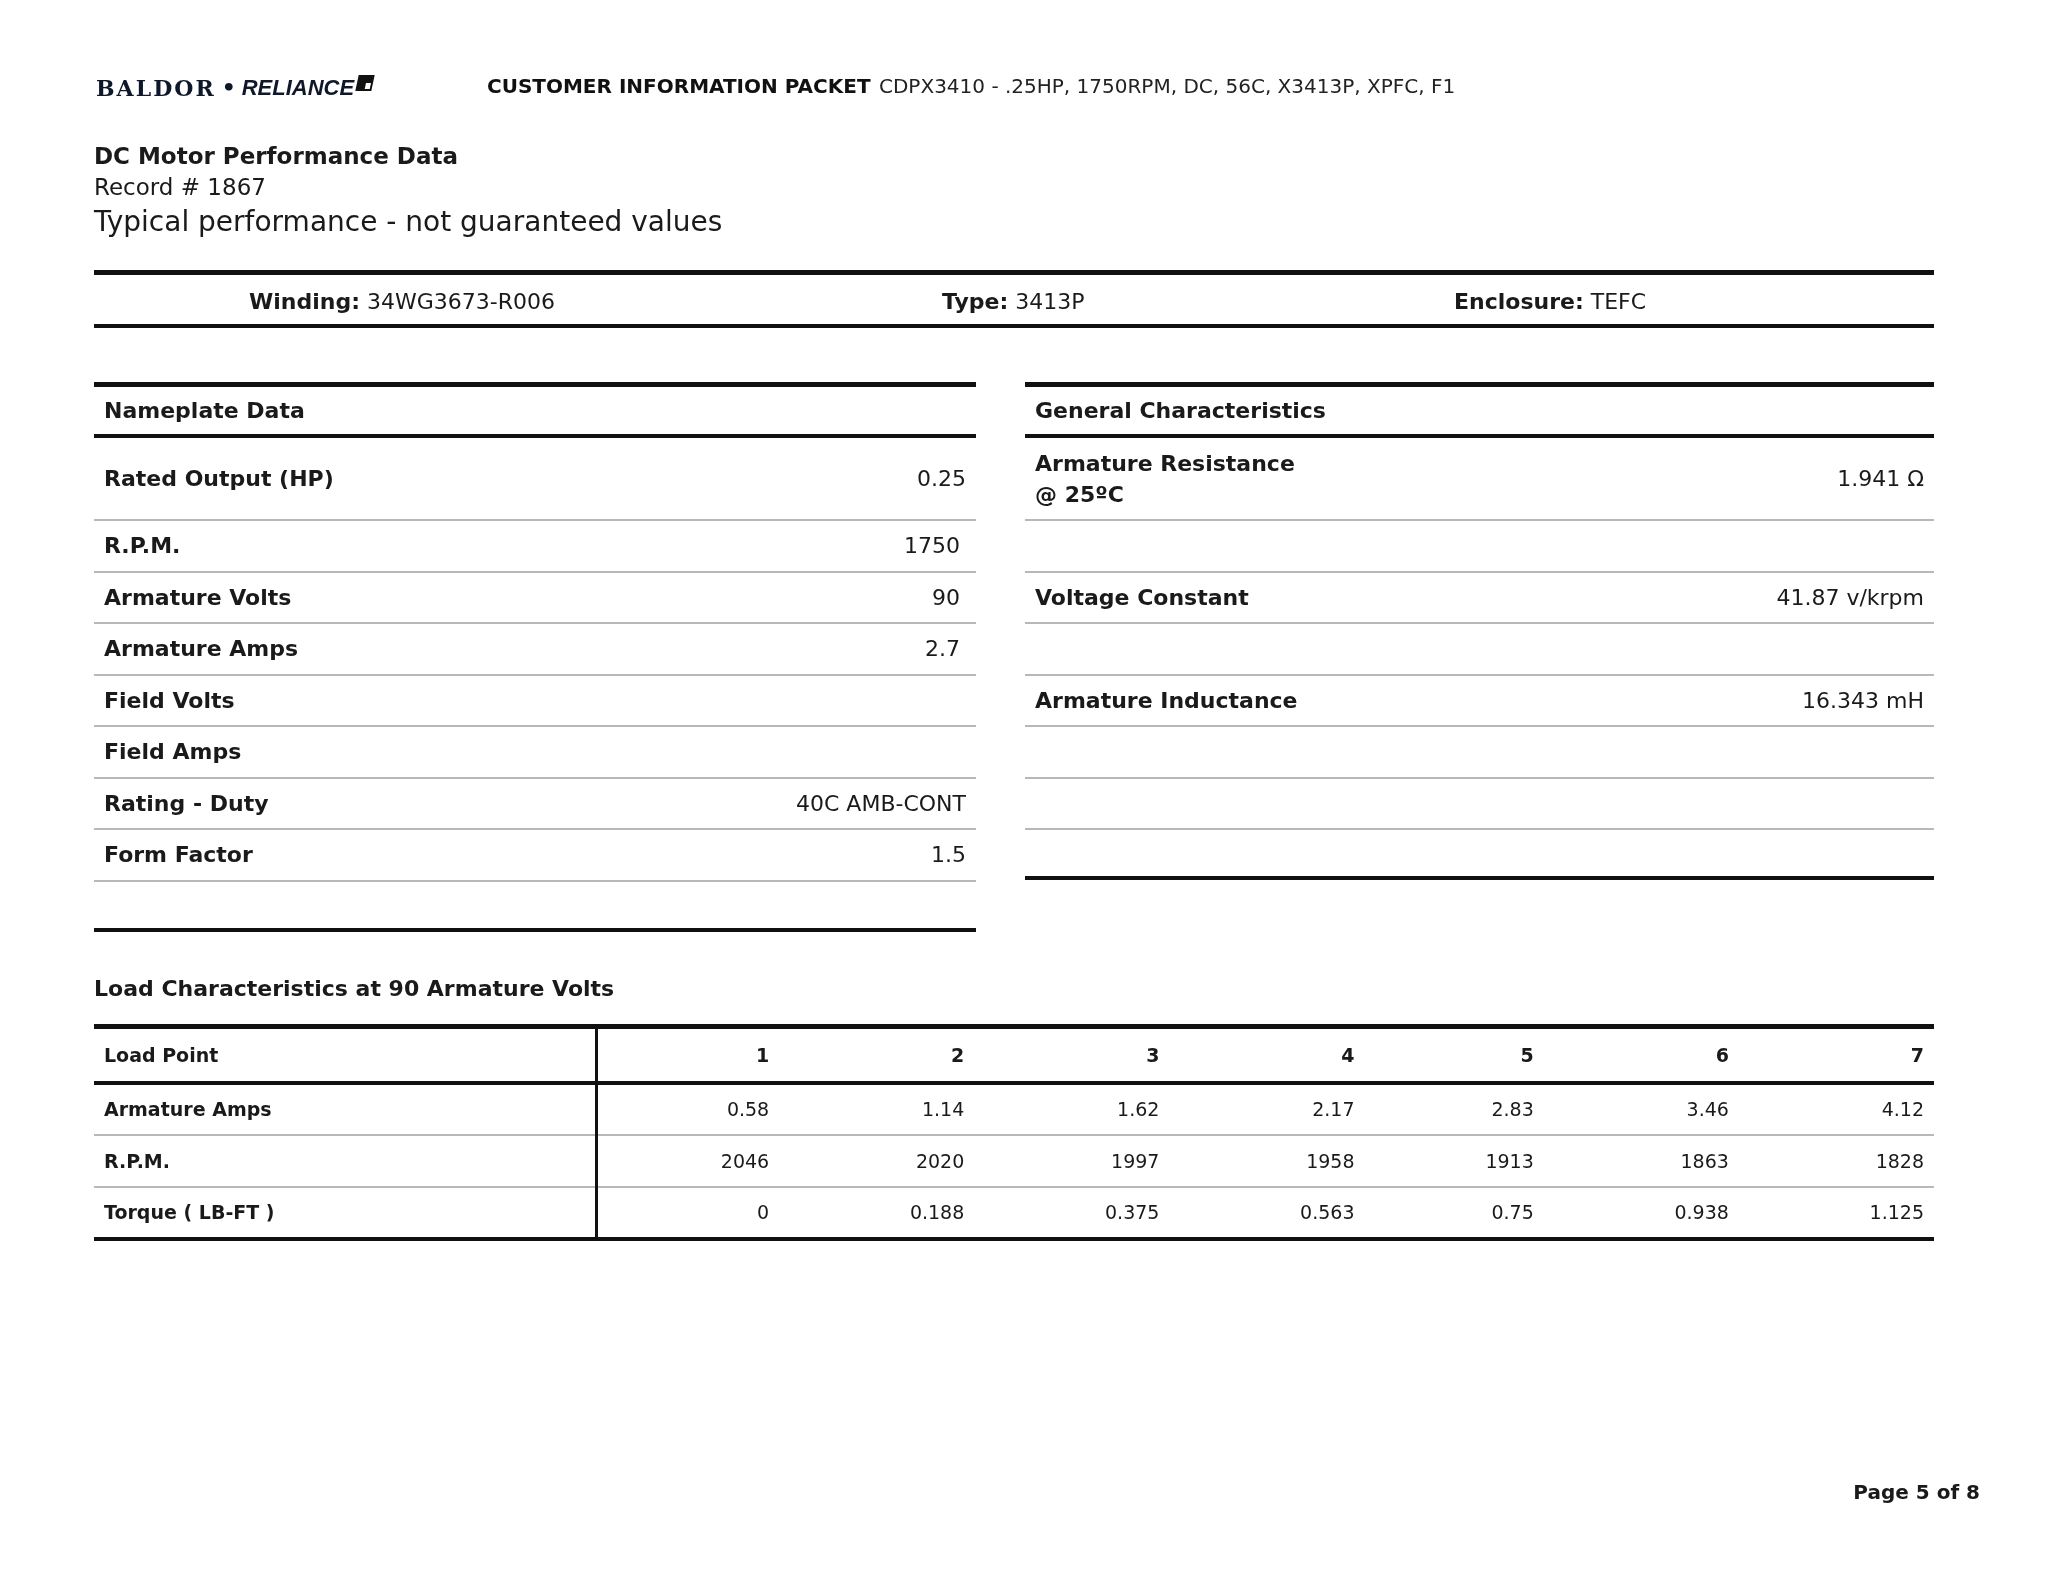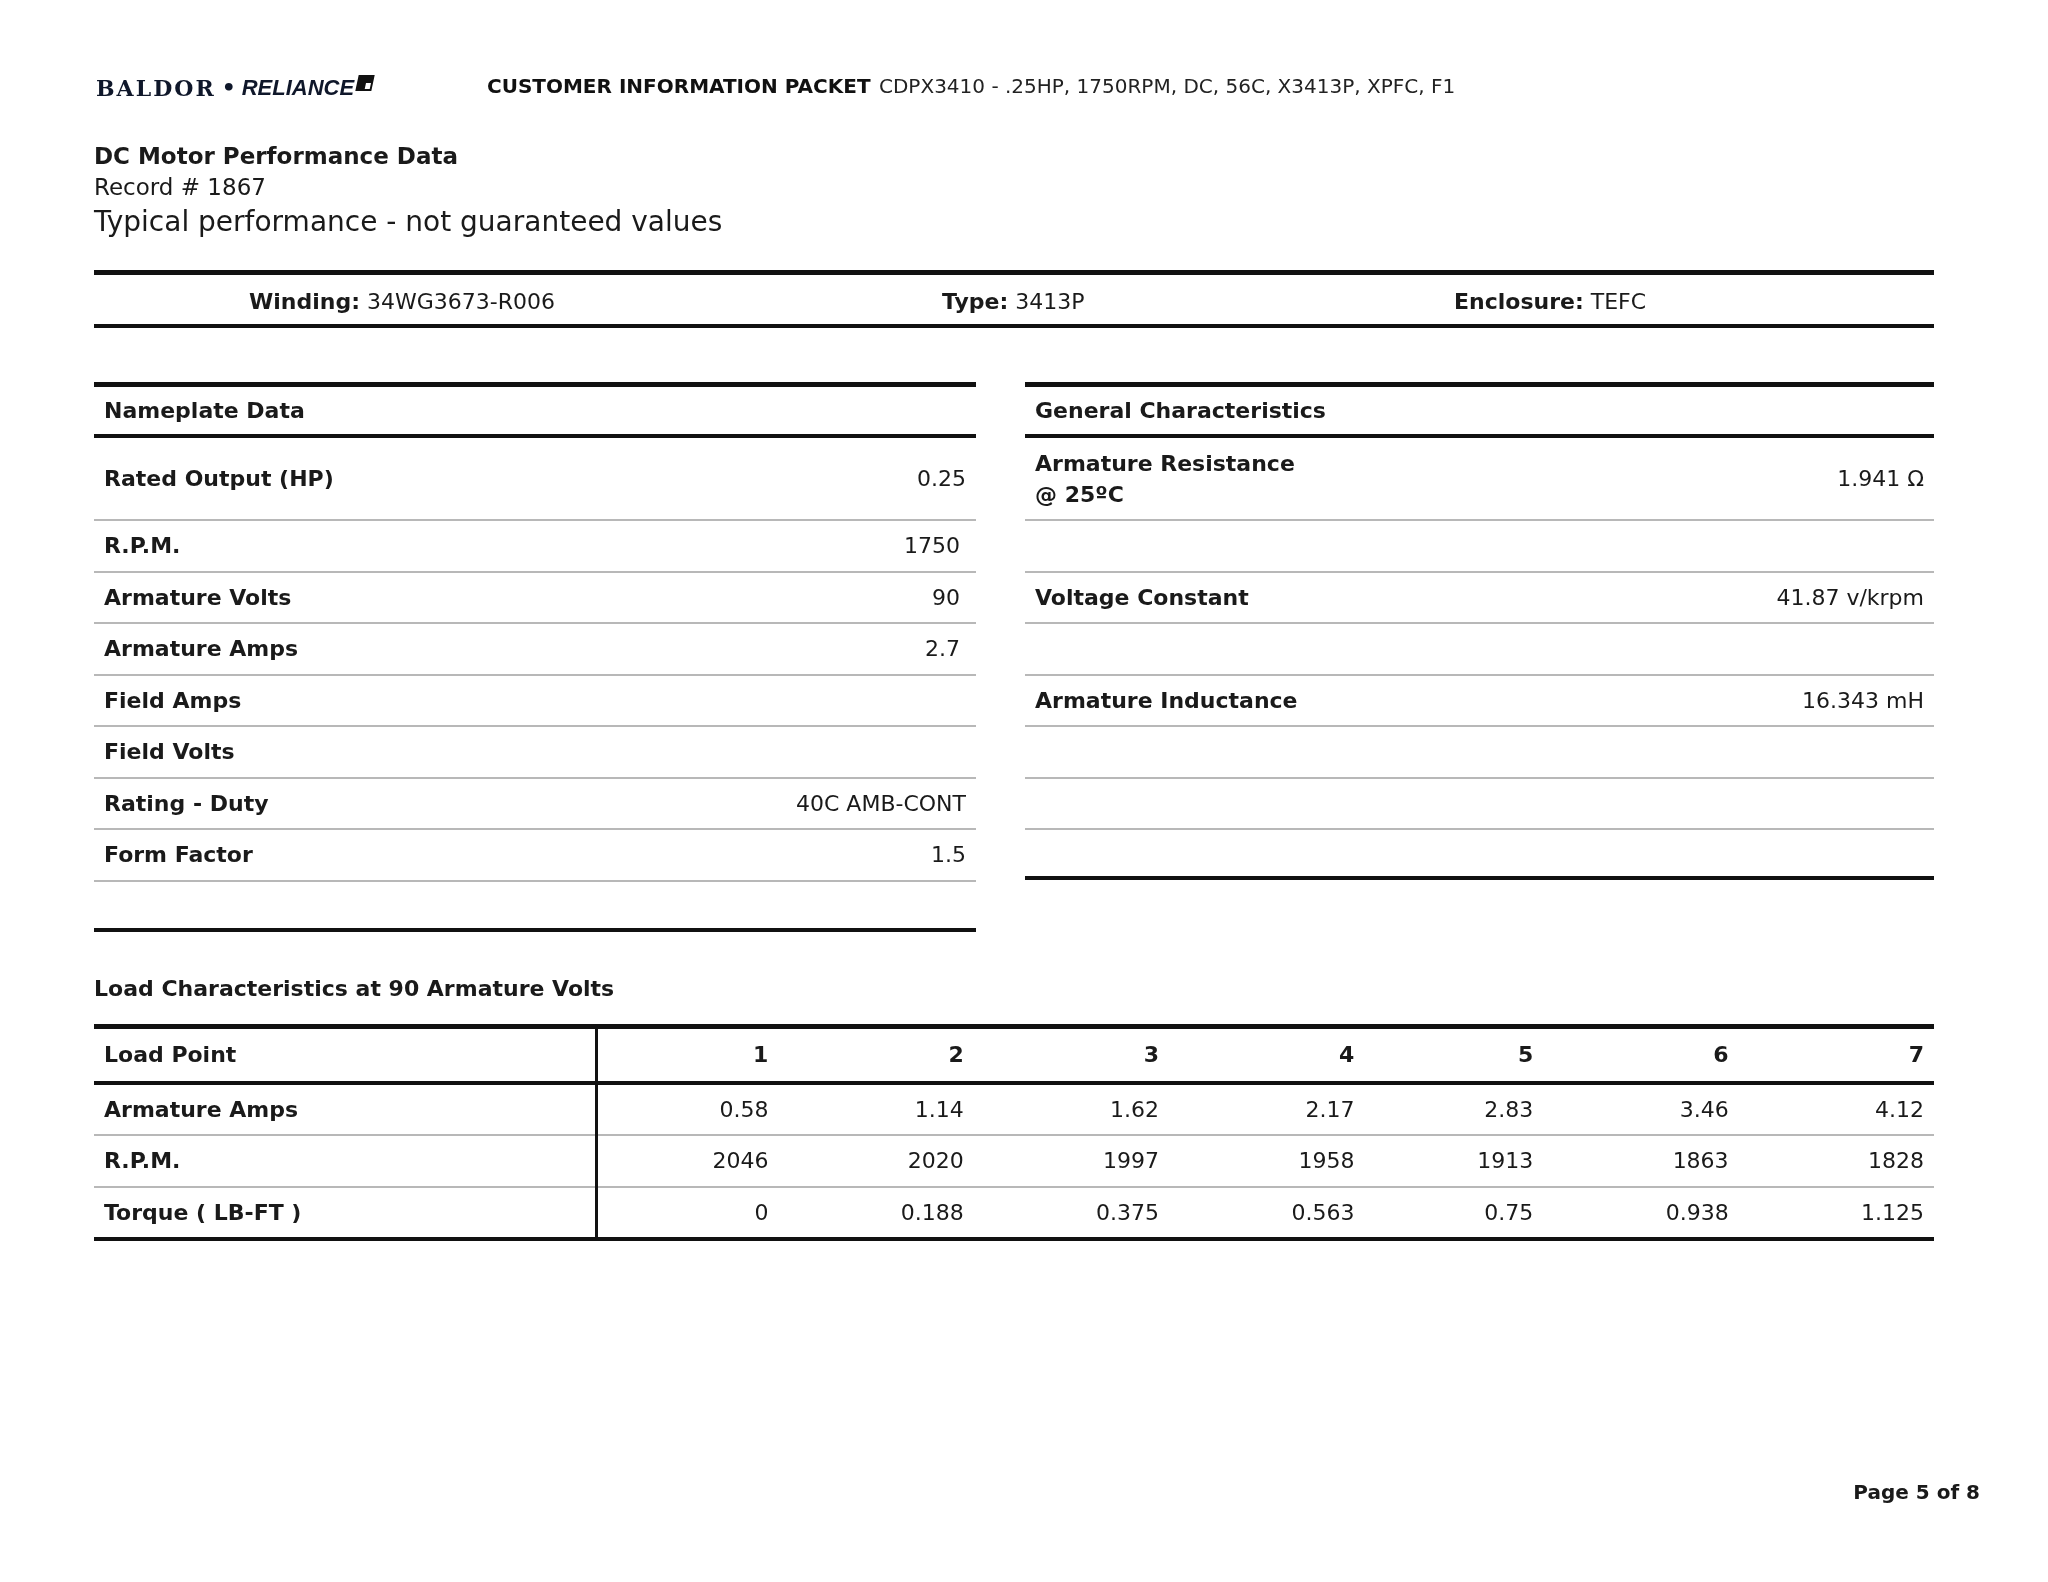--- a/index.html
+++ b/index.html
@@ -43,21 +43,21 @@
   .prow { position: relative; border-bottom: 2px solid #b8b8b8; display: flex; align-items: center;
     justify-content: space-between; padding: 0 10px; font-size: 22px; }
   .prow .lbl { font-weight: bold; line-height: 31px; }
   .prow .val { text-align: left; }
   .h-tall { height: 83px; }
   .h-std { height: 51.5px; }
   .panel-foot { height: 50px; border-bottom: 4px solid #111; }
 
   
   .load-title { left: 94px; top: 976px; font-size: 22px; font-weight: bold; }
-  .load-table { left: 94px; top: 1024px; width: 1840px; border-collapse: collapse; font-size: 22px; }
+  .load-table { left: 94px; top: 1024px; width: 1840px; border-collapse: collapse; font-size: 19px; }
   .load-table td { height: 52px; padding: 0 10px; text-align: right; }
   .load-table td.rl { text-align: left; font-weight: bold; width: 502px; border-right: 3px solid #111; }
   .load-table tr.thead td { font-weight: bold; height: 56px; border-top: 5px solid #111; border-bottom: 4px solid #111; }
   .load-table tr.mid td { border-bottom: 2px solid #b8b8b8; }
   .load-table tr.last td { border-bottom: 4px solid #111; }
 
   .page-num { right: 68px; top: 1480px; font-size: 20px; font-weight: bold; }
 </style>
 </head>
 <body>
@@ -104,25 +104,25 @@
   </div>
   <div class="prow h-std">
     <span class="lbl">Armature Volts</span>
     <span class="val" style="margin-right:6px;">90</span>
   </div>
   <div class="prow h-std">
     <span class="lbl">Armature Amps</span>
     <span class="val" style="margin-right:6px;">2.7</span>
   </div>
   <div class="prow h-std">
+    <span class="lbl">Field Volts</span>
+    <span class="val"></span>
+  </div>
+  <div class="prow h-std">
     <span class="lbl">Field Amps</span>
-    <span class="val"></span>
-  </div>
-  <div class="prow h-std">
-    <span class="lbl">Field Volts</span>
     <span class="val"></span>
   </div>
   <div class="prow h-std">
     <span class="lbl">Rating - Duty</span>
     <span class="val">40C AMB-CONT</span>
   </div>
   <div class="prow h-std">
     <span class="lbl">Form Factor</span>
     <span class="val">1.5</span>
   </div>

